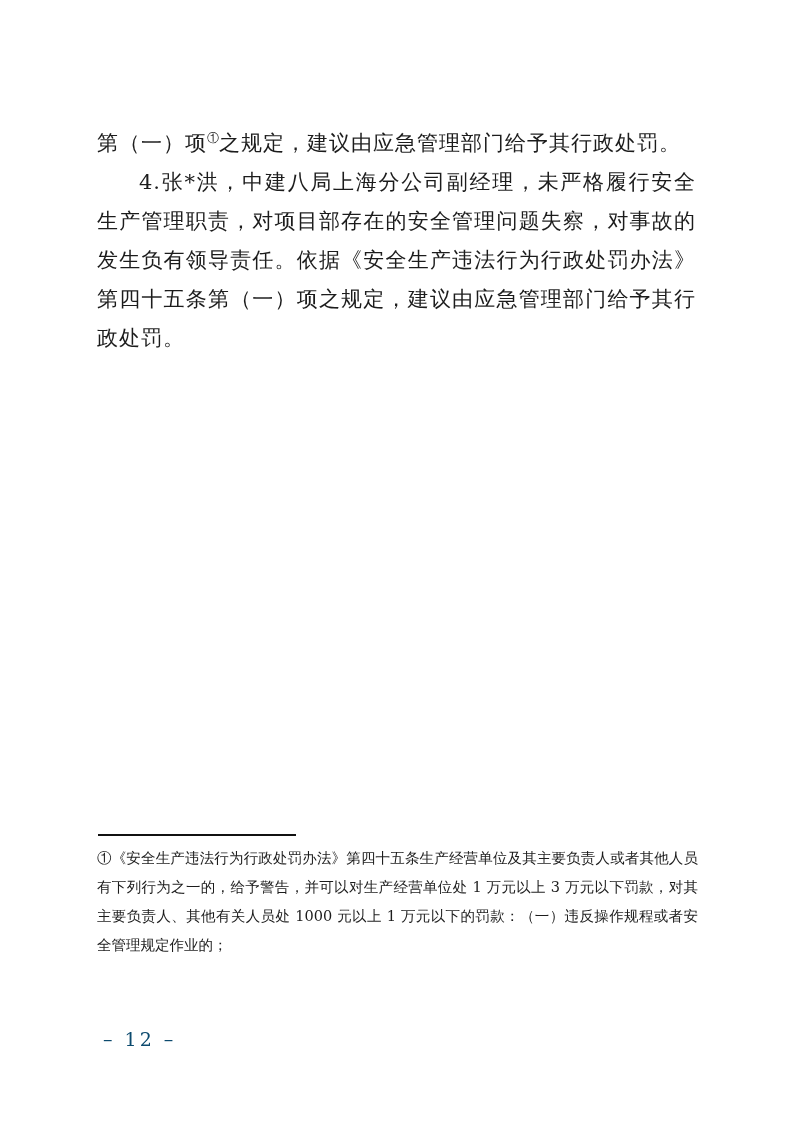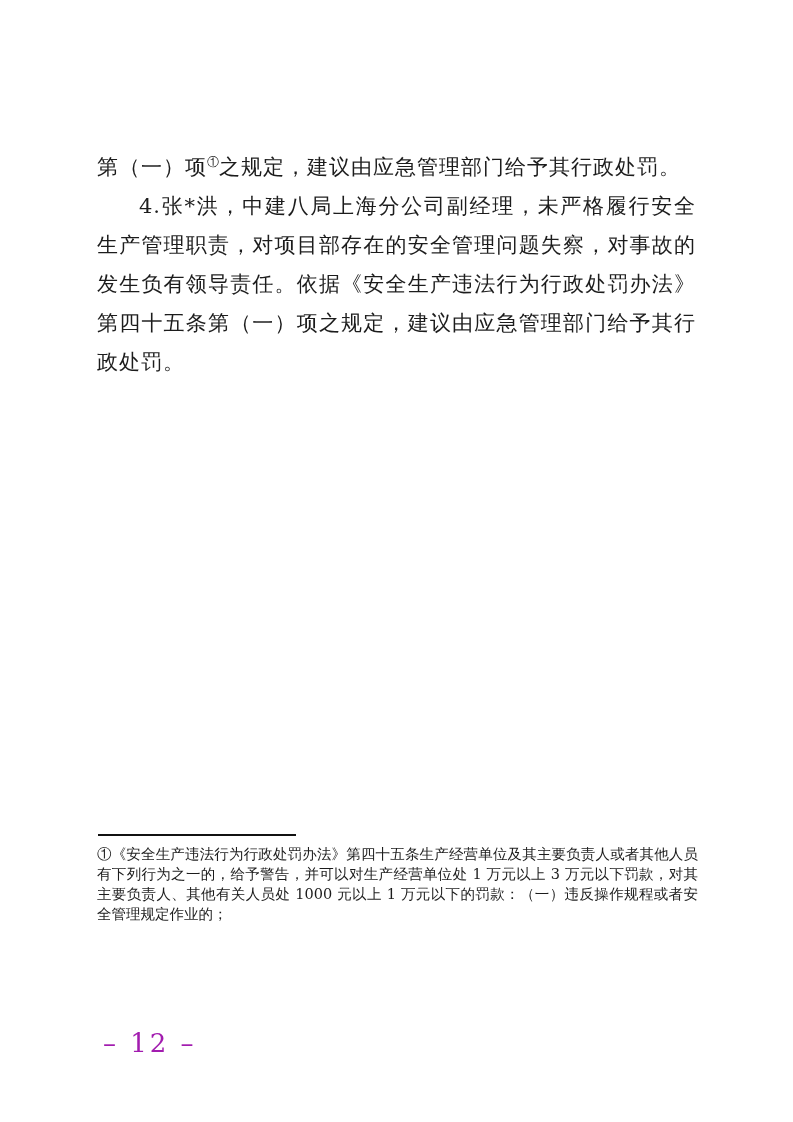--- a/index.html
+++ b/index.html
@@ -12,21 +12,21 @@
     width: 793px;
     height: 1122px;
     background: #ffffff;
     color: #1c1c1c;
     font-family: "DejaVu Serif", "Liberation Serif", serif;
     overflow: hidden;
   }
   .body-text {
     position: absolute;
     left: 97px;
-    top: 148px;
+    top: 124px;
     width: 599px;
     font-size: 21px;
     line-height: 39px;
     letter-spacing: 1px;
     text-align: justify;
     text-justify: inter-character;
   }
   .para {
     margin: 0;
     text-indent: 2em;
@@ -47,34 +47,34 @@
     width: 198px;
     height: 2px;
     background: #111111;
   }
   .footnotes {
     position: absolute;
     left: 97px;
     top: 844px;
     width: 601px;
     font-size: 14.5px;
-    line-height: 20px;
+    line-height: 29px;
     text-align: justify;
     text-justify: inter-character;
   }
   .footnote {
     margin: 0;
   }
   .page-number {
     position: absolute;
     left: 103px;
     top: 1028px;
-    font-size: 26px;
+    font-size: 19px;
     letter-spacing: 3px;
-    color: #a21caf;
+    color: #0c4a6e;
   }
 </style>
 </head>
 <body>
 
 <div class="page">
 
   <div class="body-text">
 
     <p class="para no-indent"><span>第（一）项</span><sup class="fn-ref">①</sup><span>之规定，建议由应急管理部门给予其行政处罚。</span></p>

